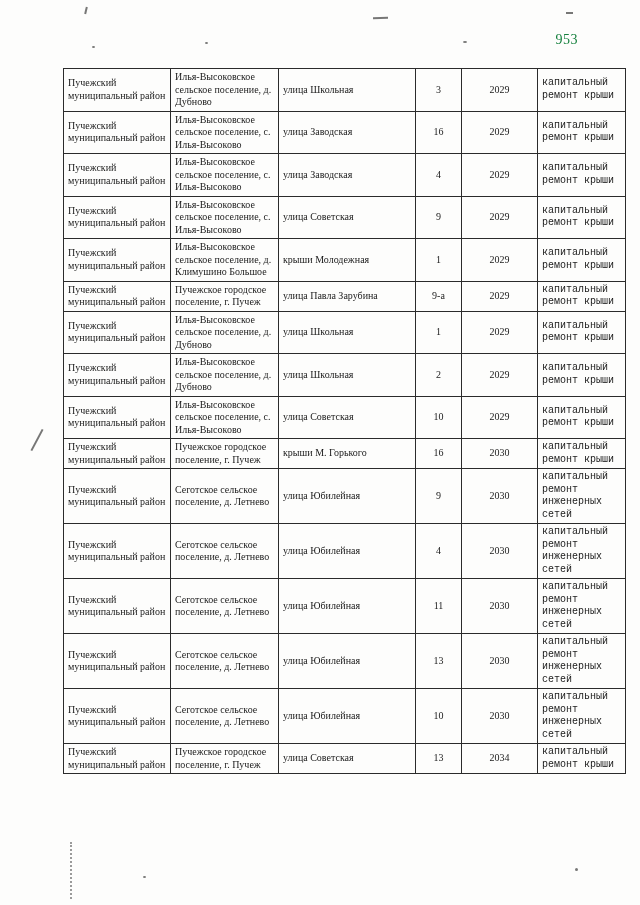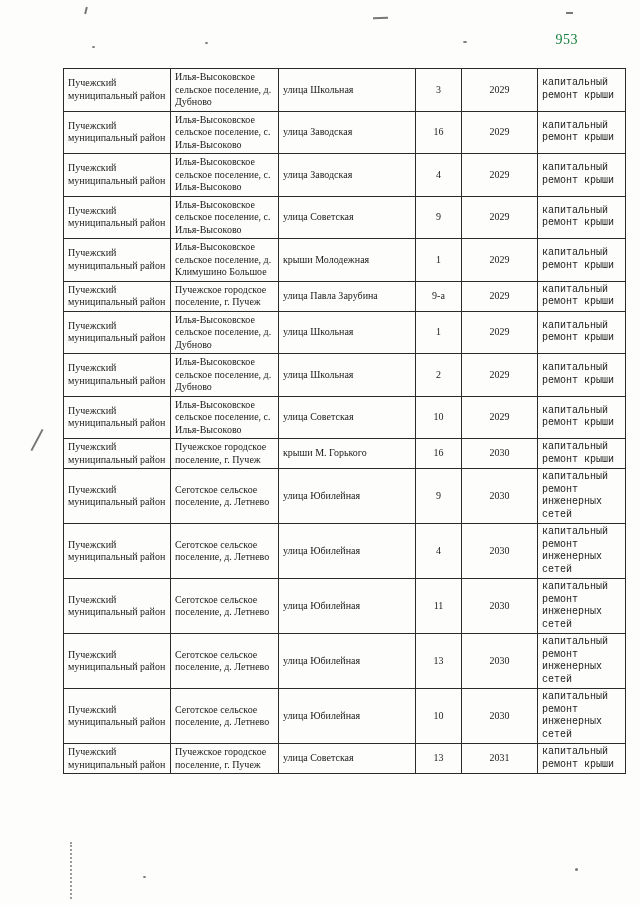--- a/index.html
+++ b/index.html
@@ -205,21 +205,21 @@
         <td class="c-street">улица Юбилейная</td>
         <td class="c-house">10</td>
         <td class="c-year">2030</td>
         <td class="c-work">капитальный ремонт инженерных сетей</td>
       </tr>
         <tr>
         <td class="c-district">Пучежский муниципальный район</td>
         <td class="c-settlement">Пучежское городское поселение,  г. Пучеж</td>
         <td class="c-street">улица Советская</td>
         <td class="c-house">13</td>
-        <td class="c-year">2031</td>
+        <td class="c-year">2034</td>
         <td class="c-work">капитальный ремонт крыши</td>
       </tr>
       </tbody>
   </table>
 
   <span class="artifact a-dash-1"></span>
   <span class="artifact a-tick-1"></span>
   <span class="artifact a-tick-2"></span>
   <span class="artifact a-dot-1"></span>
   <span class="artifact a-dot-2"></span>

